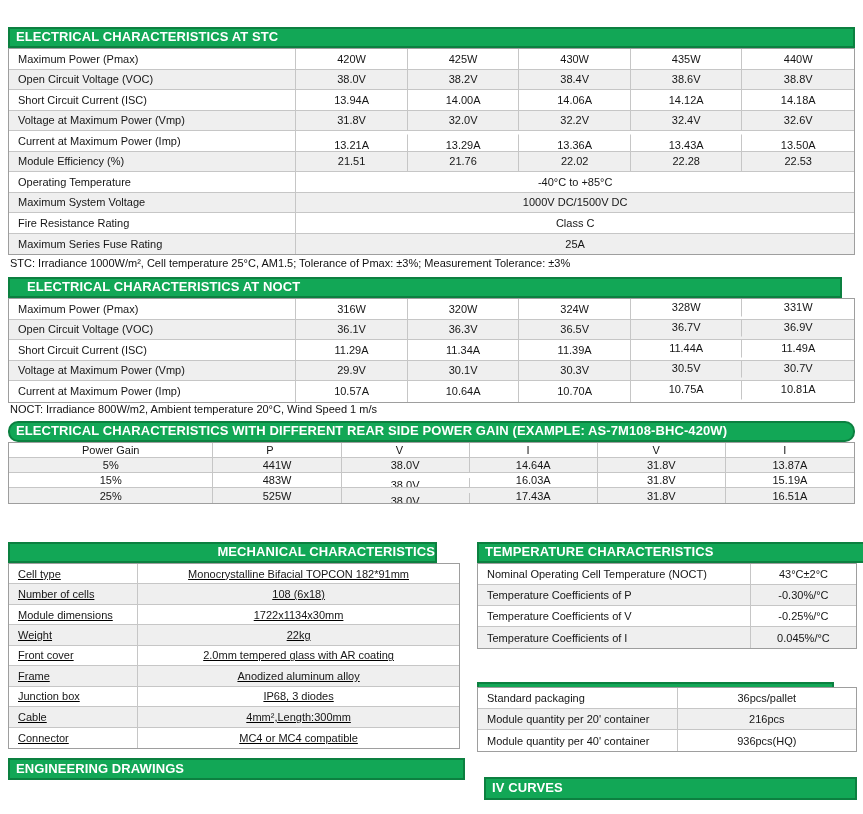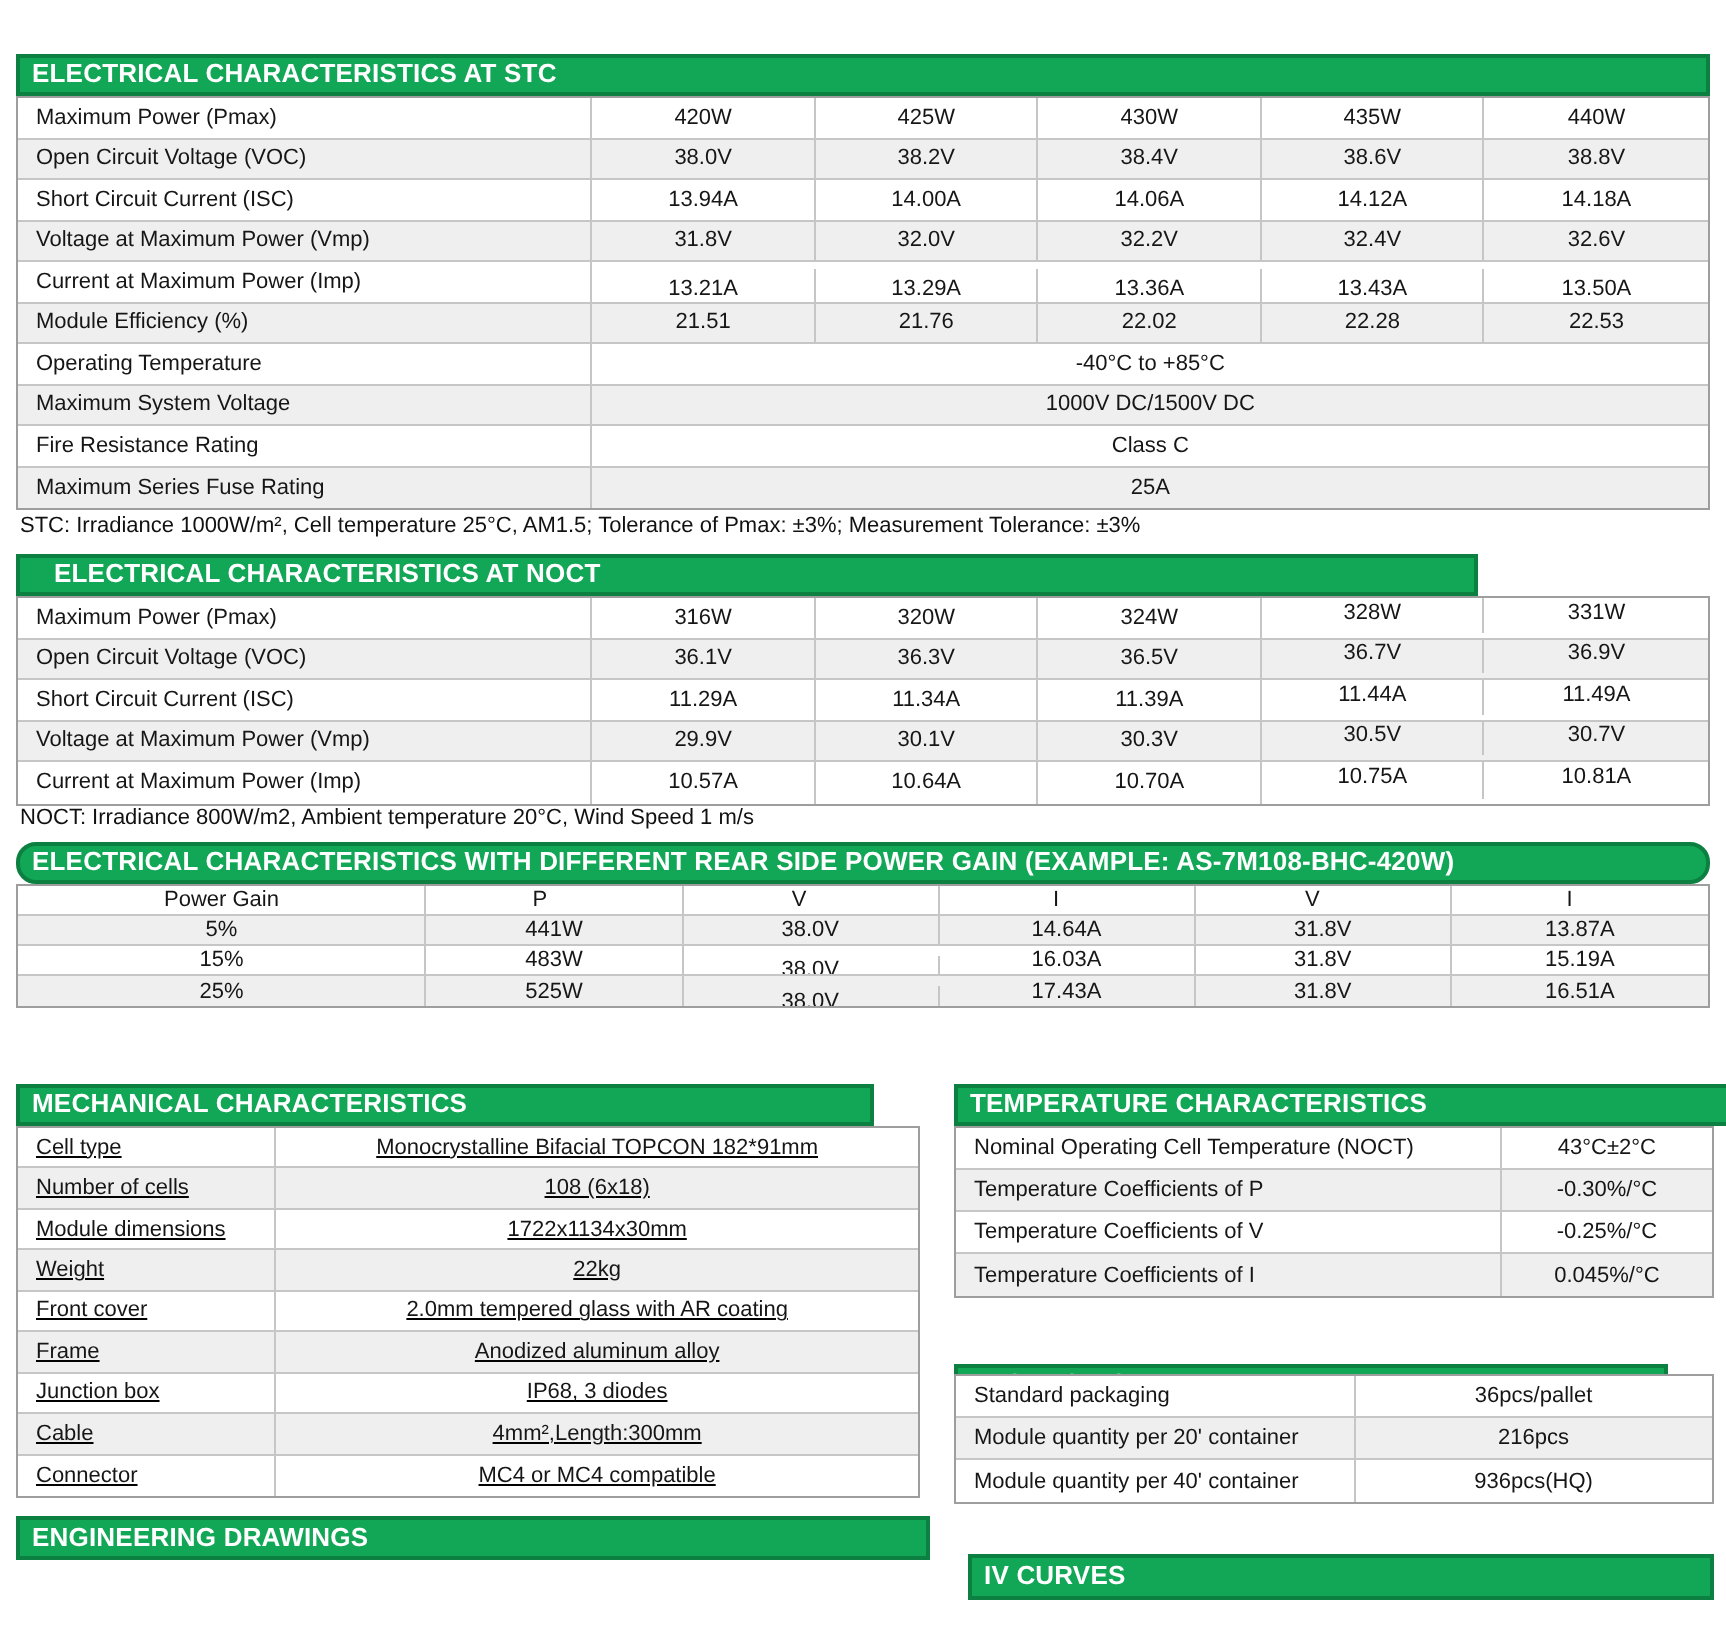--- a/index.html
+++ b/index.html
@@ -107,21 +107,21 @@
     </div>
 
     <div class="row full">
       <div class="cell lbl">Maximum Series Fuse Rating</div>
       <div class="cell">25A</div>
     </div>
 
 </div>
 <div class="note" style="left:10px;top:257px;">STC: Irradiance 1000W/m², Cell temperature 25°C, AM1.5; Tolerance of Pmax: ±3%; Measurement Tolerance: ±3%</div>
 
-<div class="bar" style="left:8px;top:277px;width:731px;padding-left:17px;">ELECTRICAL CHARACTERISTICS AT NOCT</div>
+<div class="bar" style="left:8px;top:277px;width:834px;padding-left:17px;">ELECTRICAL CHARACTERISTICS AT NOCT</div>
 <div class="etable noct" style="left:8px;top:298px;width:847px;">
 
     <div class="row spec">
       <div class="cell lbl">Maximum Power (Pmax)</div>
       <div class="cell">316W</div>
       <div class="cell">320W</div>
       <div class="cell">324W</div>
       <div class="cell">328W</div>
       <div class="cell">331W</div>
     </div>
@@ -216,21 +216,21 @@
       <div class="cell">25%</div>
       <div class="cell">525W</div>
       <div class="cell">38.0V</div>
       <div class="cell">17.43A</div>
       <div class="cell">31.8V</div>
       <div class="cell">16.51A</div>
     </div>
 
 </div>
 
-<div class="bar" style="left:8px;top:542px;width:429px;">MECHANICAL CHARACTERISTICS</div>
+<div class="bar" style="left:8px;top:542px;width:429px;text-align:right;">MECHANICAL CHARACTERISTICS</div>
 <div class="etable mech" style="left:8px;top:563px;width:452px;text-decoration:underline;">
 
     <div class="row">
       <div class="cell lbl">Cell type</div>
       <div class="cell">Monocrystalline Bifacial TOPCON 182*91mm</div>
     </div>
 
     <div class="row">
       <div class="cell lbl">Number of cells</div>
       <div class="cell">108 (6x18)</div>

